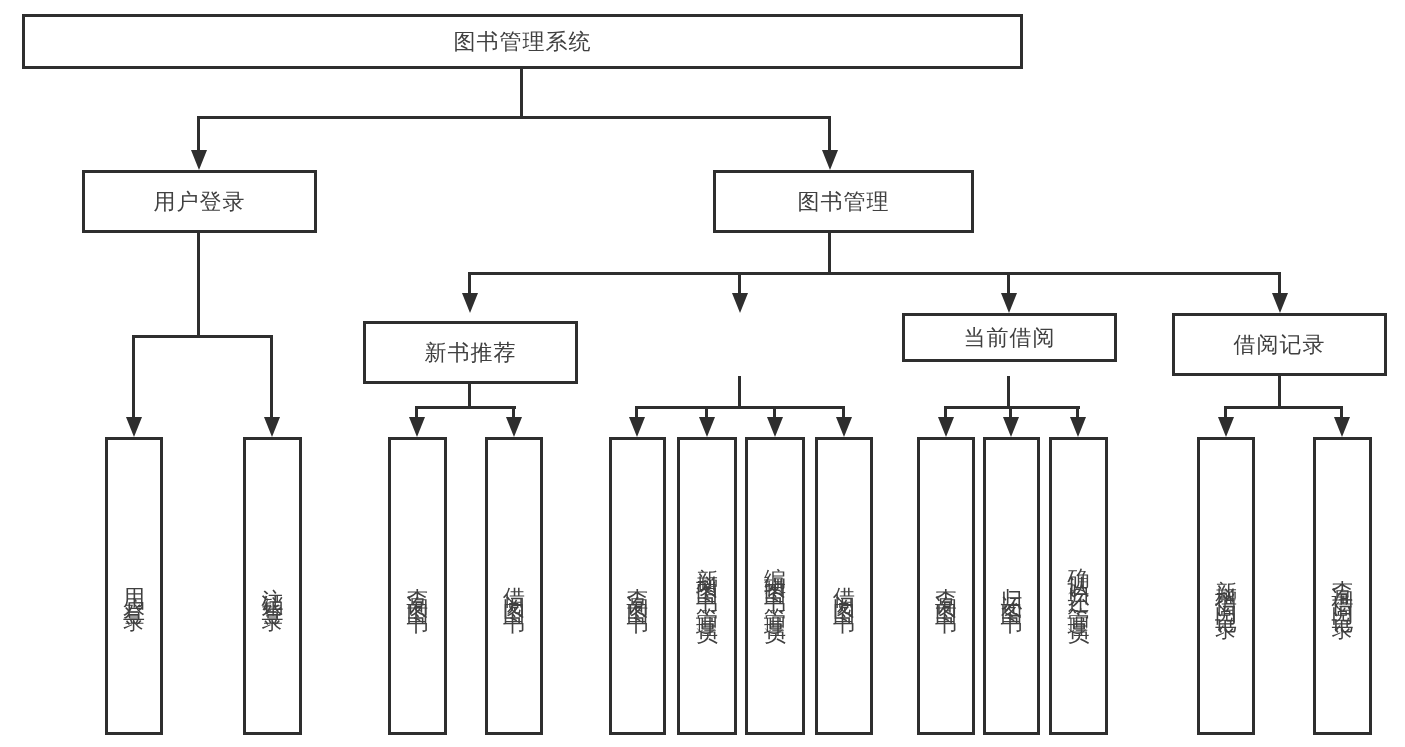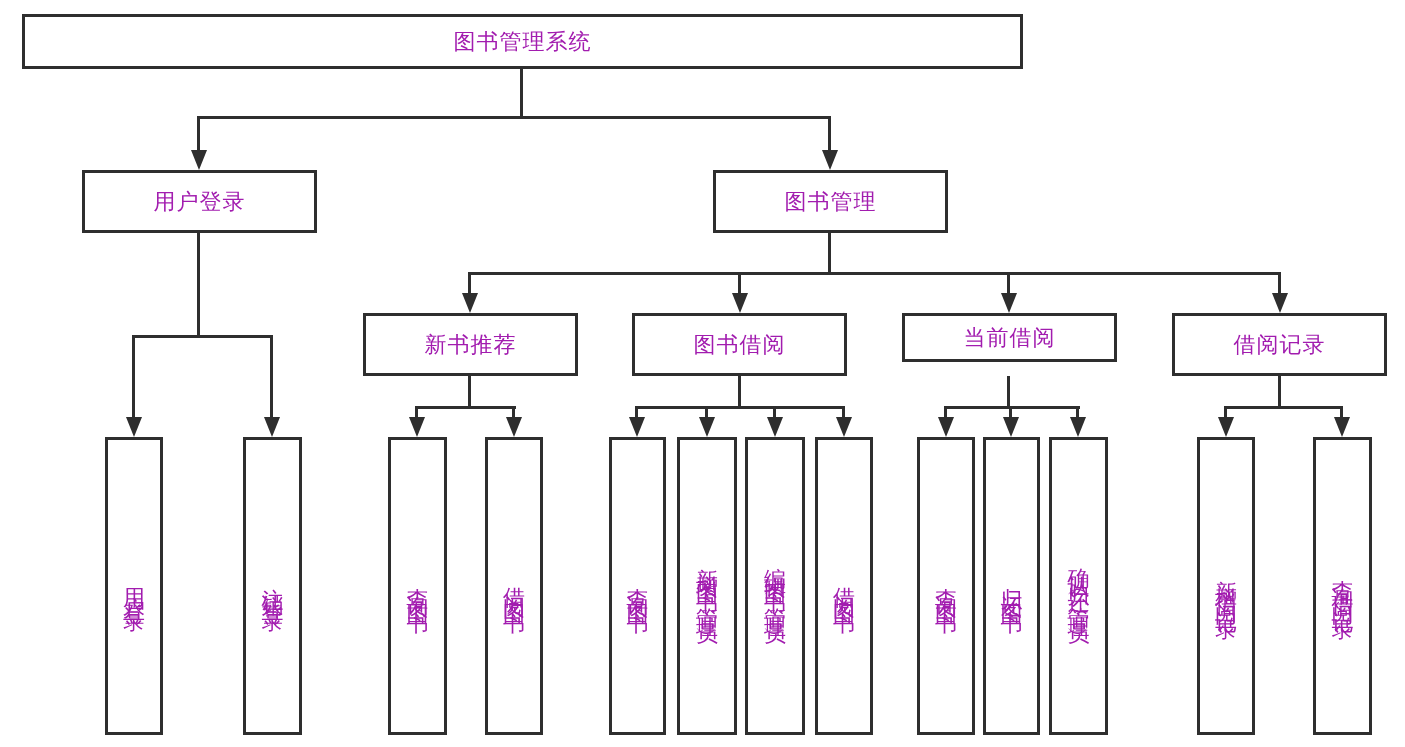--- a/index.html
+++ b/index.html
@@ -16,21 +16,21 @@
     overflow: hidden;
   }
   .box {
     position: absolute;
     box-sizing: border-box;
     background: #ffffff;
     border: 3px solid #2e2e2e;
     display: flex;
     align-items: center;
     justify-content: center;
-    color: #a21caf;
+    color: #404040;
     font-size: 22px;
     letter-spacing: 1px;
     z-index: 2;
   }
   .box.h span {
     white-space: nowrap;
   }
   .box.v span {
     writing-mode: vertical-rl;
     text-orientation: mixed;
@@ -75,29 +75,26 @@
 
 <div class="canvas">
 
   <div class="box h" style="left:22px;top:14px;width:1001px;height:55px">
     <span>图书管理系统</span>
   </div>
 
   <div class="box h" style="left:82px;top:170px;width:235px;height:63px">
     <span>用户登录</span>
   </div>
-  <div class="box h" style="left:713px;top:170px;width:235px;height:63px">
+  <div class="box h" style="left:713px;top:170px;width:261px;height:63px">
     <span>图书管理</span>
   </div>
 
-  <div class="box h" style="left:363px;top:313px;width:215px;height:63px">
+  <div class="box h" style="left:363px;top:321px;width:215px;height:63px">
     <span>新书推荐</span>
-  </div>
-  <div class="box h" style="left:632px;top:313px;width:215px;height:63px">
-    <span>图书借阅</span>
   </div>
   <div class="box h" style="left:902px;top:313px;width:215px;height:49px">
     <span>当前借阅</span>
   </div>
   <div class="box h" style="left:1172px;top:313px;width:215px;height:63px">
     <span>借阅记录</span>
   </div>
 
   <div class="box v" style="left:105px;top:437px;width:58px;height:298px">
     <span>用户登录</span>

